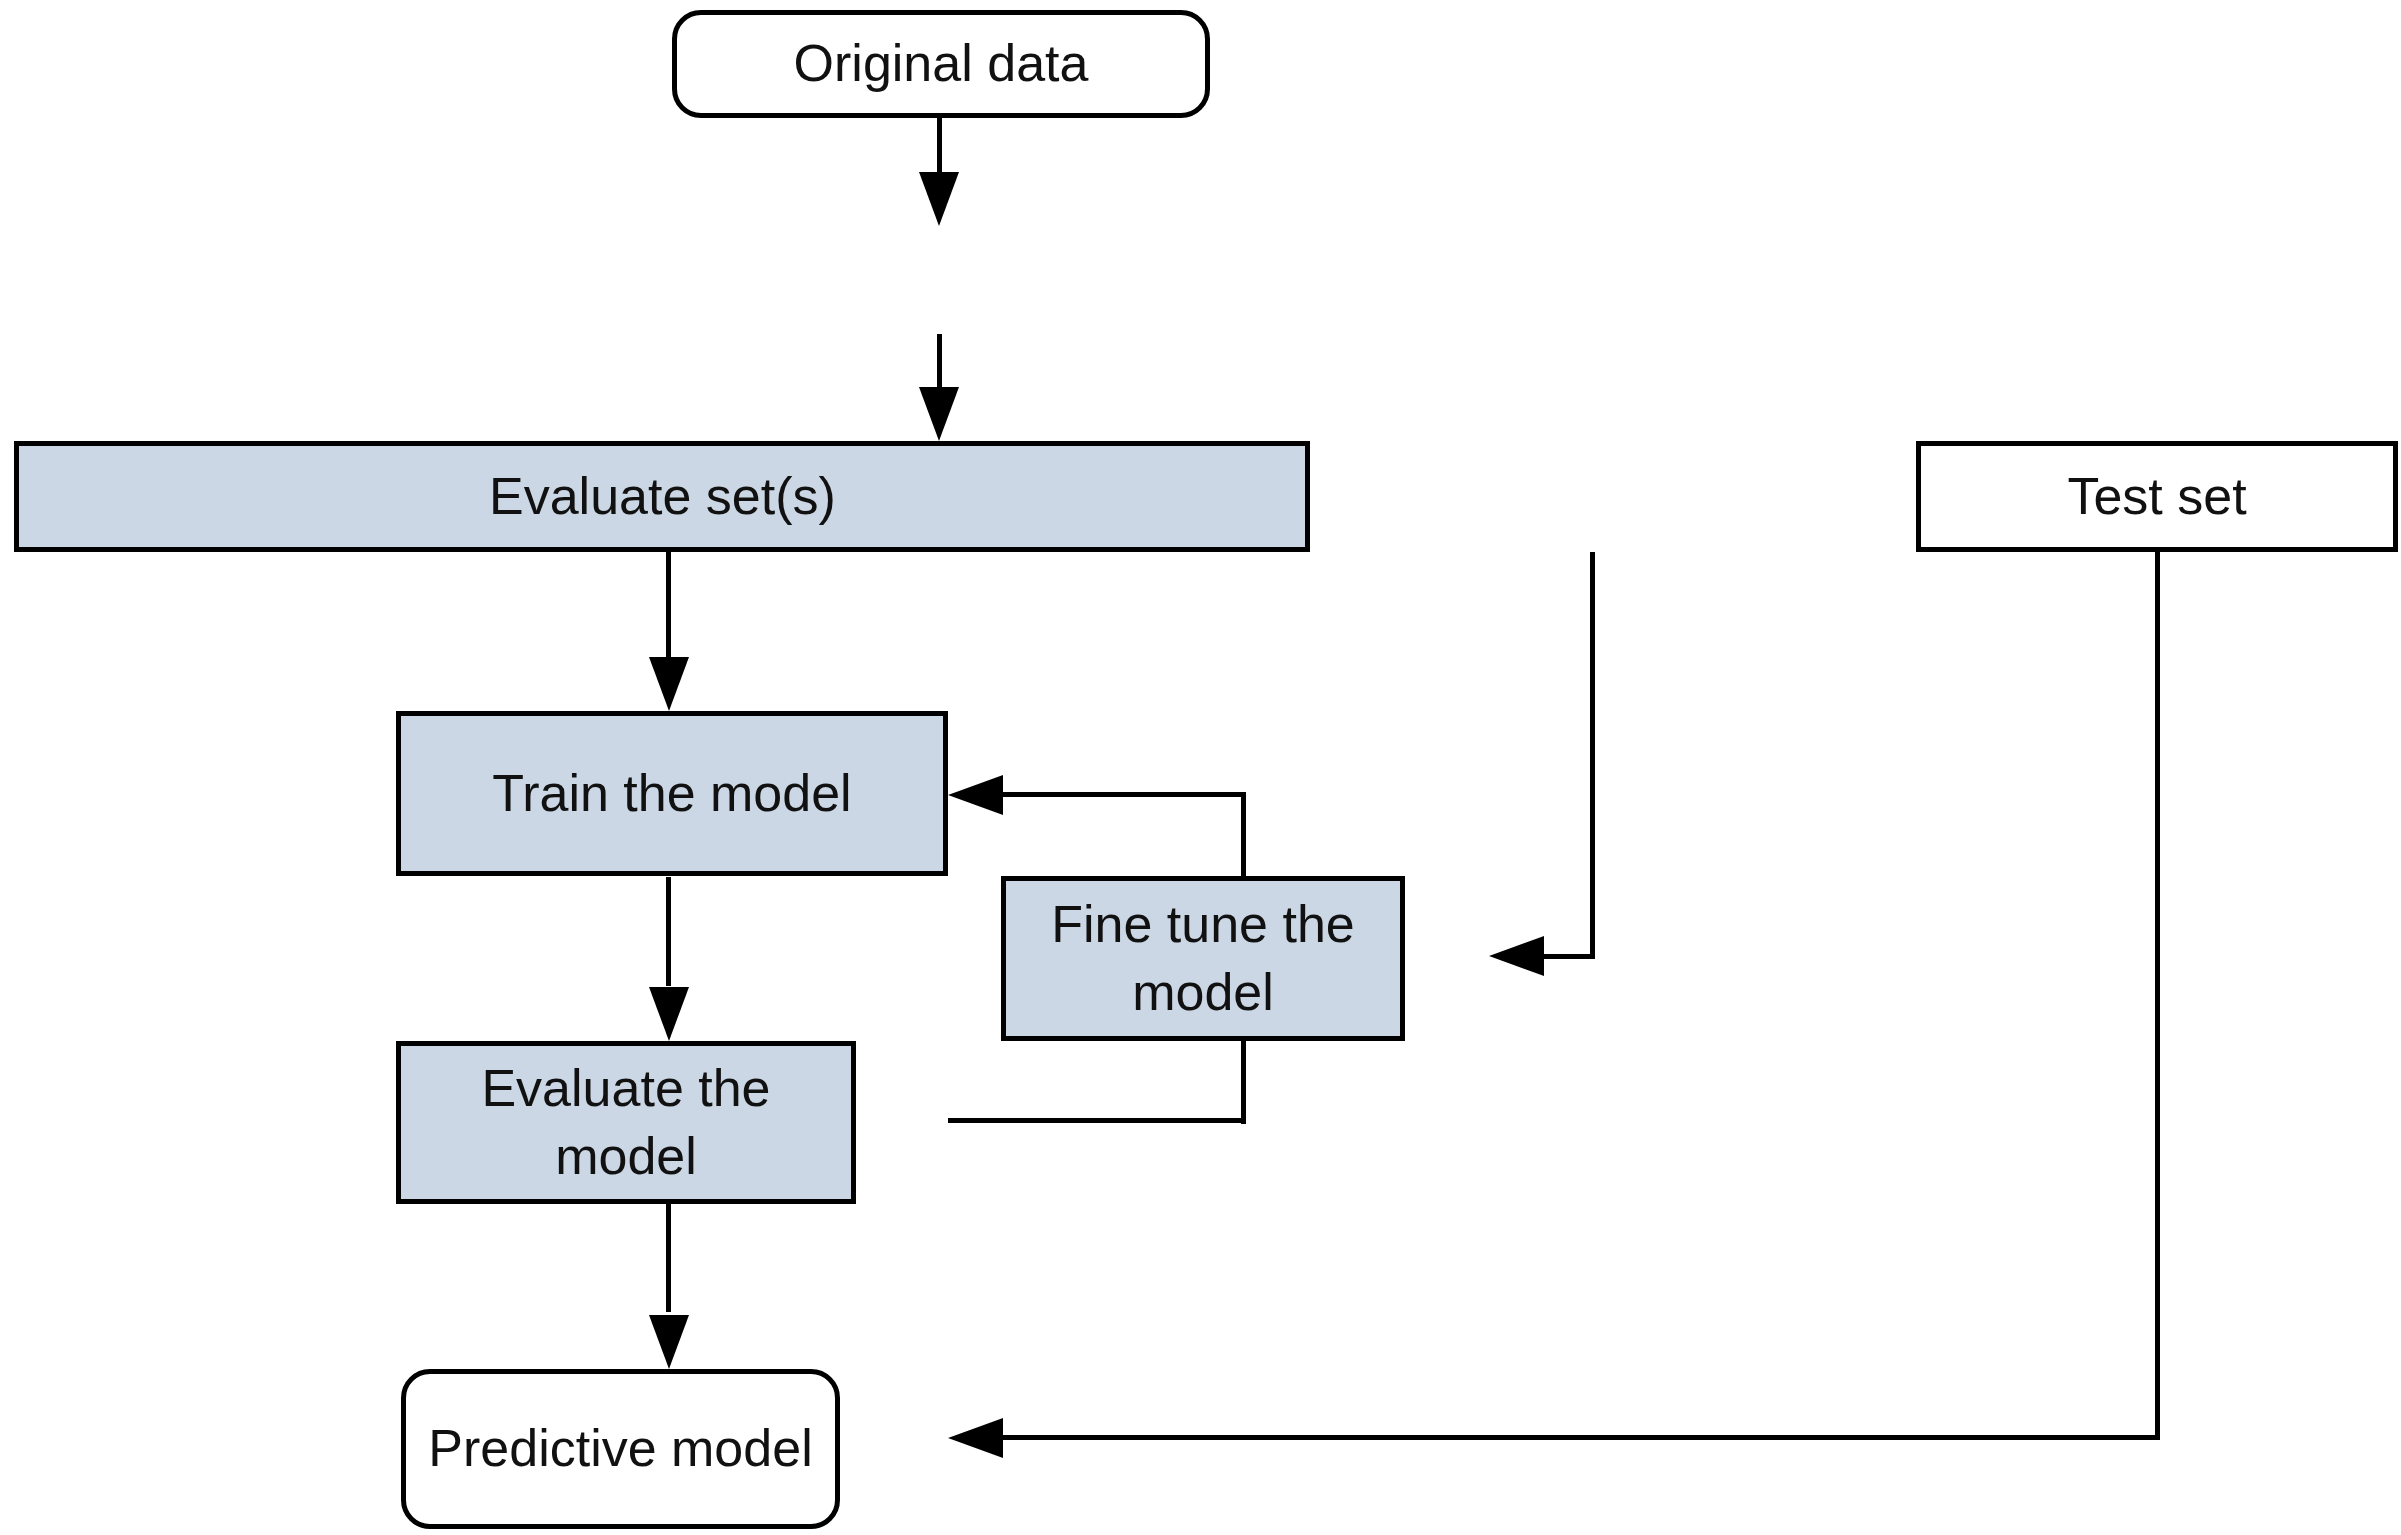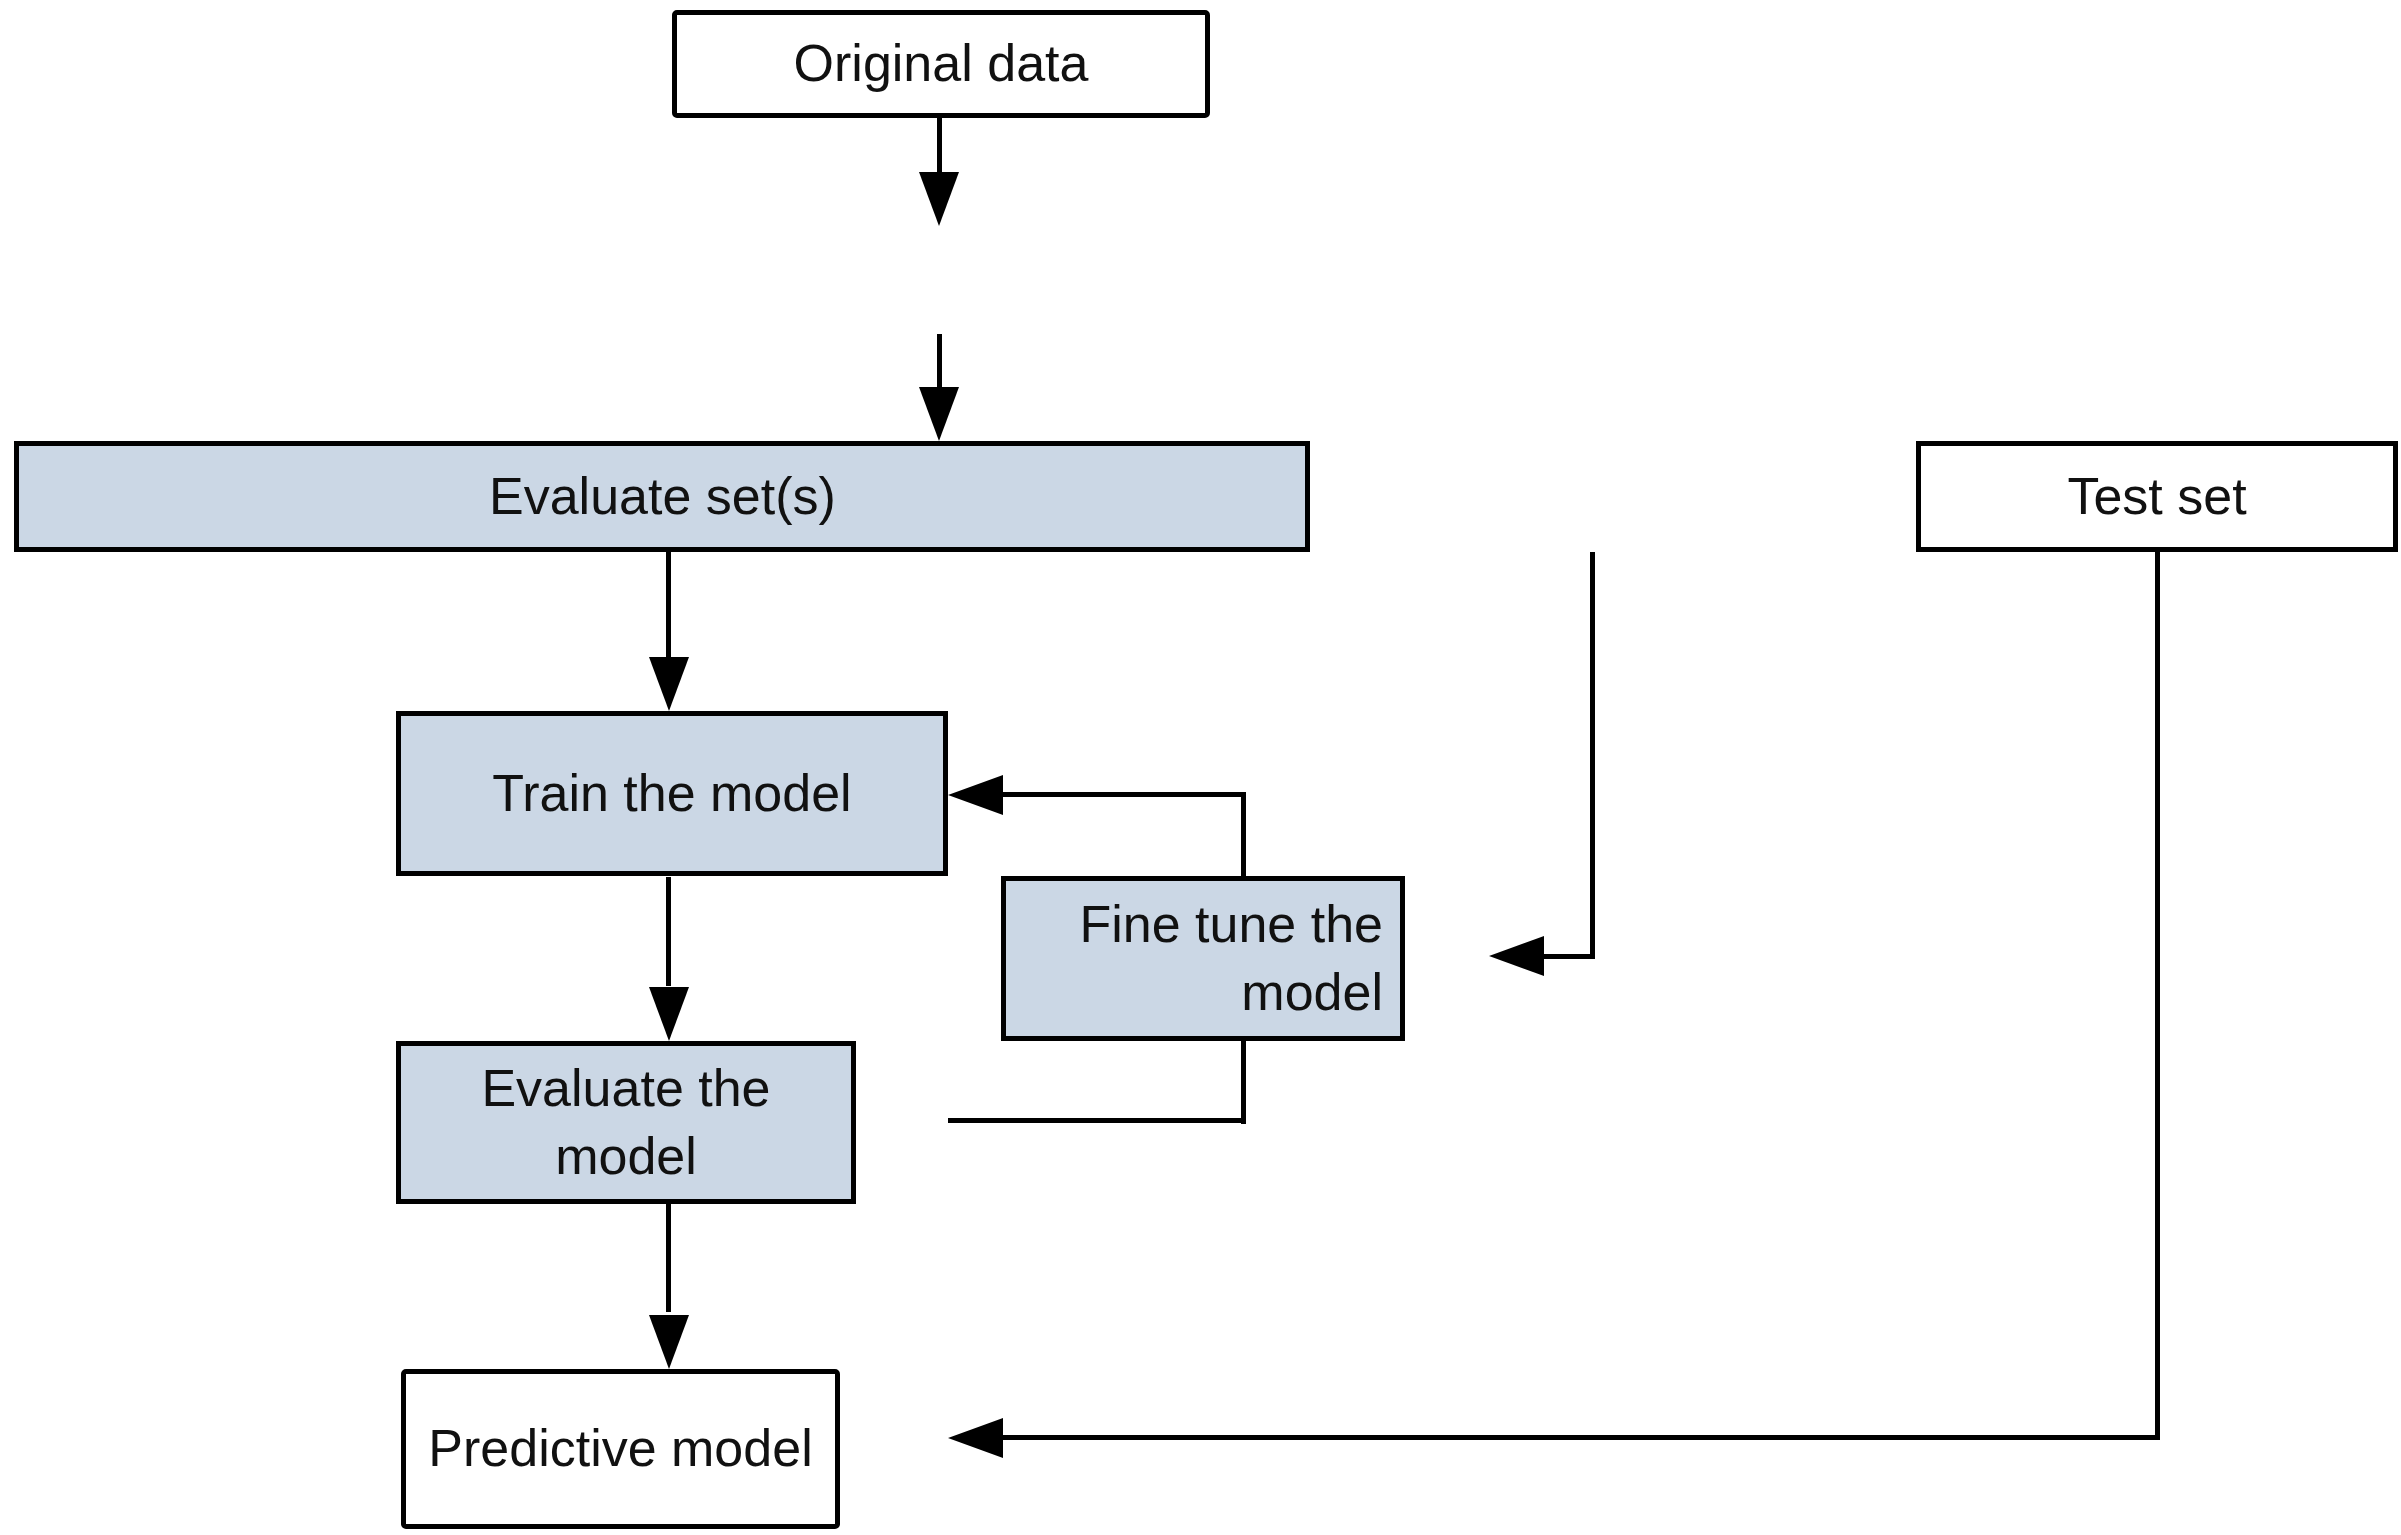--- a/index.html
+++ b/index.html
@@ -22,21 +22,21 @@
     background: var(--plain, #fff);
     display: flex;
     align-items: center;
     justify-content: center;
     text-align: center;
     font-size: 52px;
     line-height: 1.3;
     color: var(--text, #111);
   }
   .node.filled { background: var(--fill, #cbd7e5); }
-  .node.rounded { border-radius: 5px; }
+  .node.rounded { border-radius: 29px; }
   .node.dashed { border-style: dashed; }
   .node .lbl { display: block; }
   .vline, .hline {
     position: absolute;
     background: var(--line, #000);
   }
   .arrow-down {
     position: absolute;
     width: 0; height: 0;
     border-left: 20px solid transparent;
@@ -50,21 +50,21 @@
     border-bottom: 20px solid transparent;
     border-right: 55px solid var(--line, #000);
   }
   
   #n-original   { left: 672px;  top: 10px;   width: 538px;  height: 108px; }
   #n-prep       { left: 659px;  top: 226px;  width: 554px;  height: 108px; }
   #n-training   { left: 14.4px;   top: 441px;  width: 1296px; height: 111px; }
   #n-validation { left: 1310px; top: 441px;  width: 554px;  height: 111px; }
   #n-test       { left: 1916px; top: 441px;  width: 482px;  height: 111px; }
   #n-train      { left: 396px;  top: 711px;  width: 552px;  height: 165px; text-align: right; }
-  #n-finetune   { left: 1001px; top: 876px; width: 404px;  height: 165px; text-align: right; }
+  #n-finetune   { left: 1001px; top: 876px; width: 404px;  height: 165px; }
   #n-evaluate   { left: 396px;  top: 1041px; width: 460px;  height: 163px; }
   #n-predictive { left: 401px;  top: 1369px; width: 439px;  height: 160px; }
   #n-finetune .lbl  { width: 360px; }
   #n-evaluate .lbl  { width: 403px; }
 </style>
 </head>
 <body>
 
 <div id="canvas">
 

